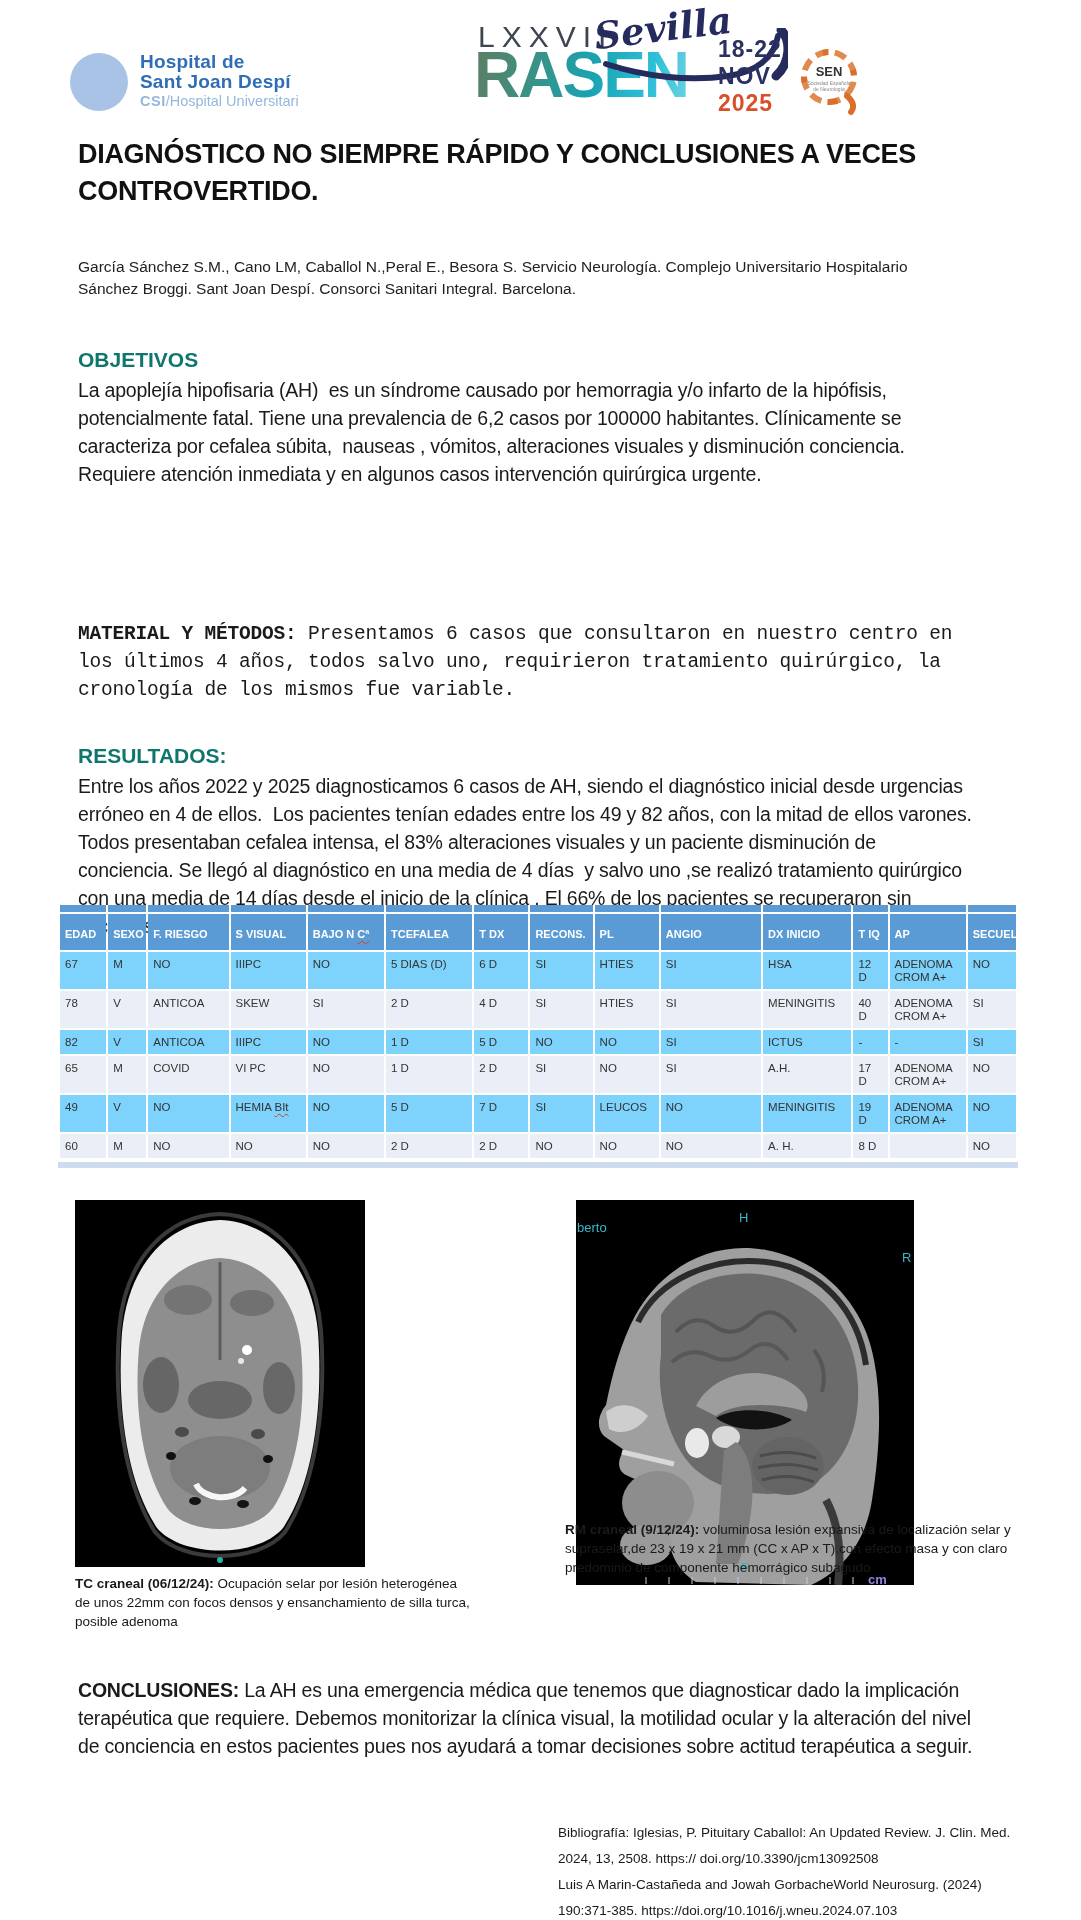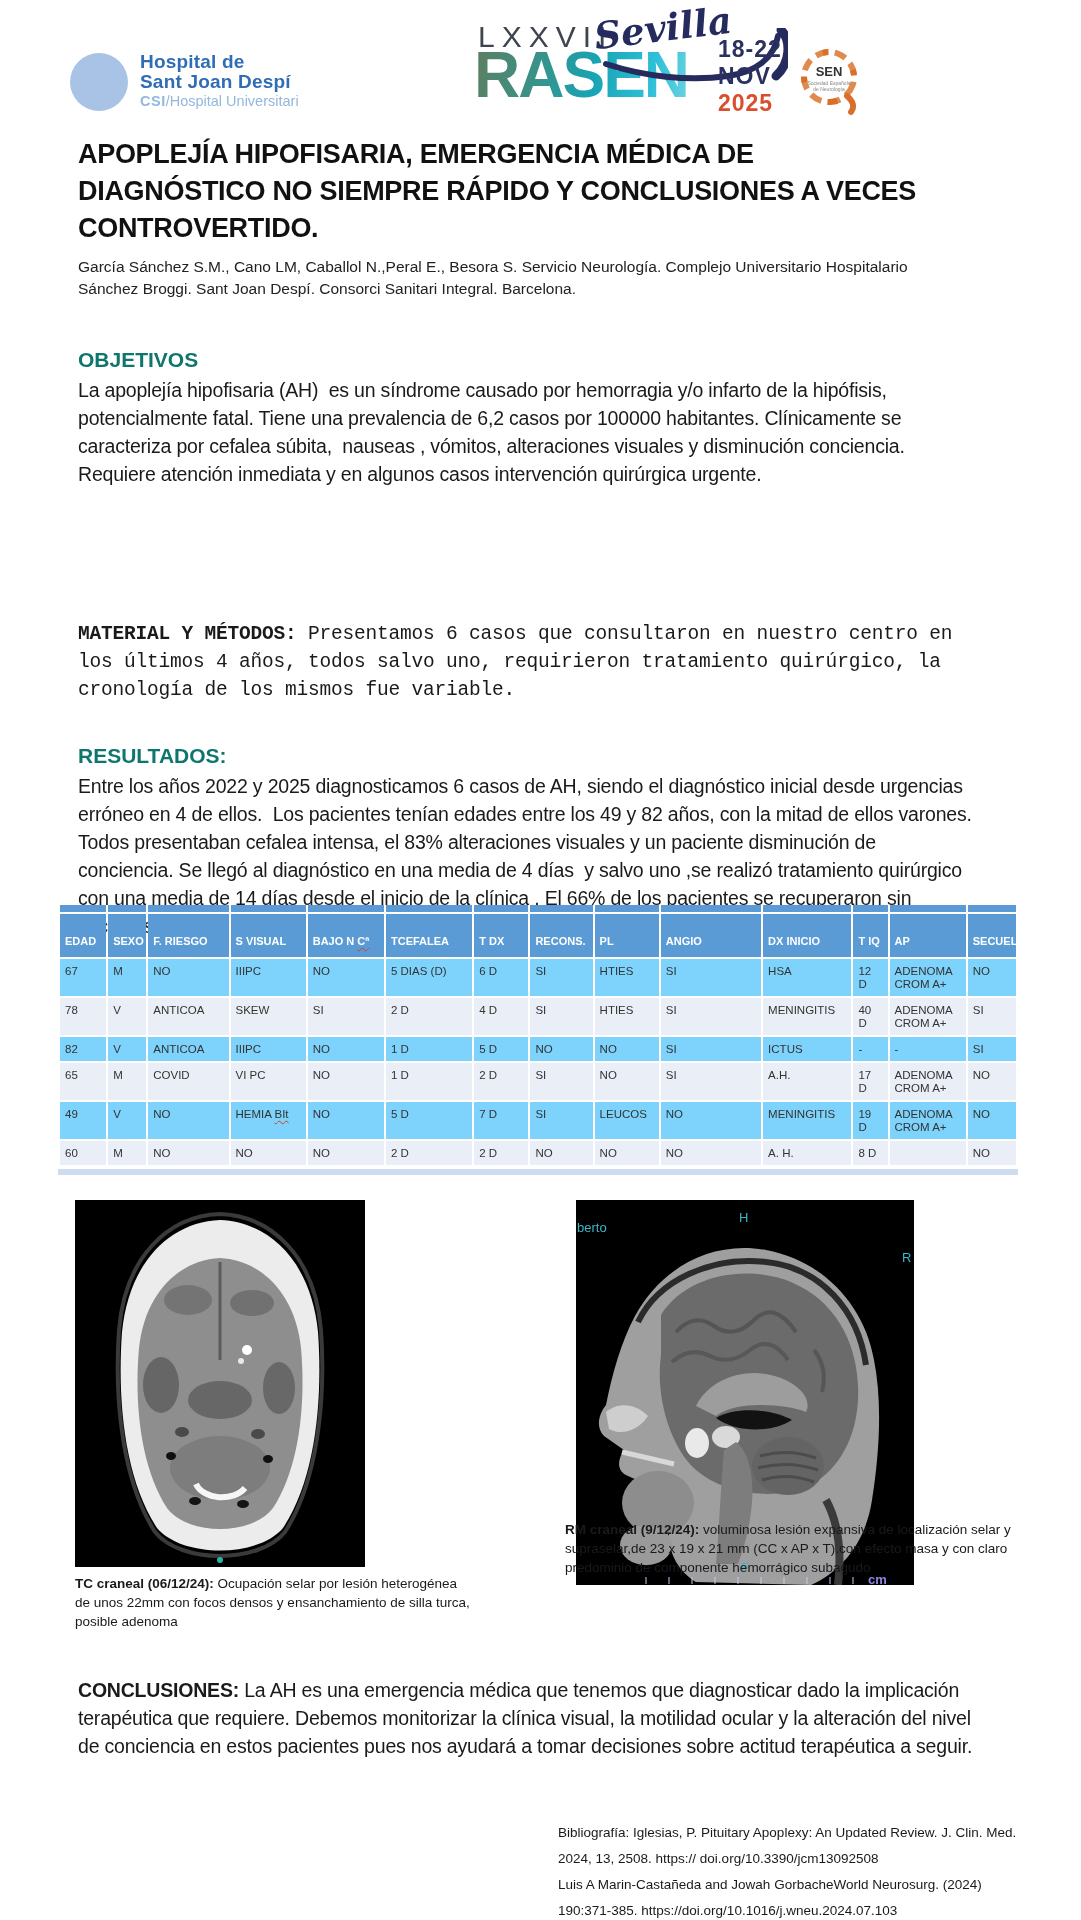--- a/index.html
+++ b/index.html
@@ -34,21 +34,21 @@
   .para { font-size:19.5px; color:#1a1a1a; line-height:28px; letter-spacing:-0.2px; white-space:pre-wrap; }
   .para .lead { font-weight:bold; }
 
   
   .tblwrap { left:58px; top:903px; width:960px; }
   table.data { border-collapse:separate; border-spacing:2px; width:960px; table-layout:fixed;
                font-size:11.5px; color:#333; }
   table.data td, table.data th { overflow:hidden; }
   tr.strip td { background:#5b9bd5; height:7px; padding:0; }
   th.hd { background:#5b9bd5; color:#fff; text-align:left; font-weight:bold; font-size:11px;
-          padding:21px 5px 10px 5px; vertical-align:middle; }
+          padding:14px 5px 10px 5px; vertical-align:middle; }
   td.c  { padding:6px 5px 5px 5px; vertical-align:top; line-height:13px; }
   tr.odd  td.c { background:#7dd3fc; }
   tr.even td.c { background:#eaeef6; }
   .botstrip { width:960px; height:6px; background:#cddcef; margin-top:2px; }
   .wavy { text-decoration:underline wavy #d23f31; text-decoration-thickness:1px; text-underline-offset:2px; }
 
   
   .fig { background:#000; }
   .caption { font-size:13.5px; color:#1a1a1a; line-height:19px; }
   .caption .lead { font-weight:bold; }
@@ -88,21 +88,20 @@
       <circle cx="34" cy="31" r="25" fill="none" stroke="#e08a4d" stroke-width="6" stroke-dasharray="12 7" transform="rotate(20 34 31)"></circle>
       <circle cx="34" cy="31" r="25" fill="none" stroke="#d96f2a" stroke-width="6" stroke-dasharray="6 32" transform="rotate(80 34 31)"></circle>
       <path d="M52,50 C58,55 60,61 56,66" stroke="#d96f2a" stroke-width="6" fill="none" stroke-linecap="round"></path>
       <text x="34" y="30" text-anchor="middle" font-size="13" font-weight="bold" fill="#333" font-family="Liberation Sans, sans-serif">SEN</text>
       <text x="34" y="39" text-anchor="middle" font-size="5" fill="#888" font-family="Liberation Sans, sans-serif">Sociedad Española</text>
       <text x="34" y="45" text-anchor="middle" font-size="5" fill="#888" font-family="Liberation Sans, sans-serif">de Neurología</text>
     </svg>
   </div>
 
   <div class="abs title">
-    <div>APOPLEJÍA  HIPOFISARIA, EMERGENCIA MÉDICA DE</div>
     <div>DIAGNÓSTICO NO SIEMPRE RÁPIDO Y CONCLUSIONES A VECES</div>
     <div>CONTROVERTIDO.</div>
   </div>
   <div class="abs authors">
     <div>García Sánchez S.M., Cano LM, Caballol N.,Peral E., Besora S. Servicio Neurología. Complejo Universitario Hospitalario</div>
     <div>Sánchez Broggi. Sant Joan Despí. Consorci Sanitari Integral. Barcelona.</div>
   </div>
 
   <div class="abs h1" style="left:78px; top:348px;">OBJETIVOS</div>
   <div class="abs para" style="left:78px; top:376px; width:885px;">La apoplejía hipofisaria (AH)  es un síndrome causado por hemorragia y/o infarto de la hipófisis,  potencialmente fatal. Tiene una prevalencia de 6,2 casos por 100000 habitantes. Clínicamente se caracteriza por cefalea súbita,  nauseas , vómitos, alteraciones visuales y disminución conciencia. Requiere atención inmediata y en algunos casos intervención quirúrgica urgente.</div>
@@ -332,19 +331,19 @@
       <text x="292" y="384" font-family="Liberation Sans, sans-serif" font-size="13" font-weight="bold" fill="#8d86e0">cm</text>
     </svg>
   </div>
 
   <div class="abs caption" style="left:75px; top:1574px; width:400px;"><span class="lead">TC craneal (06/12/24):</span><span> Ocupación selar por lesión heterogénea de unos 22mm con focos densos y ensanchamiento de silla turca, posible adenoma</span></div>
   <div class="abs caption" style="left:565px; top:1520px; width:465px;"><span class="lead">RM craneal (9/12/24):</span><span> voluminosa lesión expansiva de localización selar y supraselar,de 23 x 19 x 21 mm (CC x AP x T).con efecto masa y con claro predominio de componente hemorrágico subagudo</span></div>
 
   <div class="abs para" style="left:78px; top:1676px; width:900px;"><span class="lead">CONCLUSIONES:</span><span> La AH es una emergencia médica que tenemos que diagnosticar dado la implicación terapéutica que requiere. Debemos monitorizar la clínica visual, la motilidad ocular y la alteración del nivel de conciencia en estos pacientes pues nos ayudará a tomar decisiones sobre actitud terapéutica a seguir.</span></div>
 
   <div class="abs biblio">
-    <div>Bibliografía: Iglesias, P. Pituitary Apoplexy: An Updated Review. J. Clin. Med.</div>
+    <div>Bibliografía: Iglesias, P. Pituitary Caballol: An Updated Review. J. Clin. Med.</div>
     <div>2024, 13, 2508. https:// doi.org/10.3390/jcm13092508</div>
     <div>Luis A Marin-Castañeda and Jowah GorbacheWorld Neurosurg. (2024)</div>
     <div>190:371-385. https://doi.org/10.1016/j.wneu.2024.07.103</div>
   </div>
 
 </div>
 
 </body></html>

